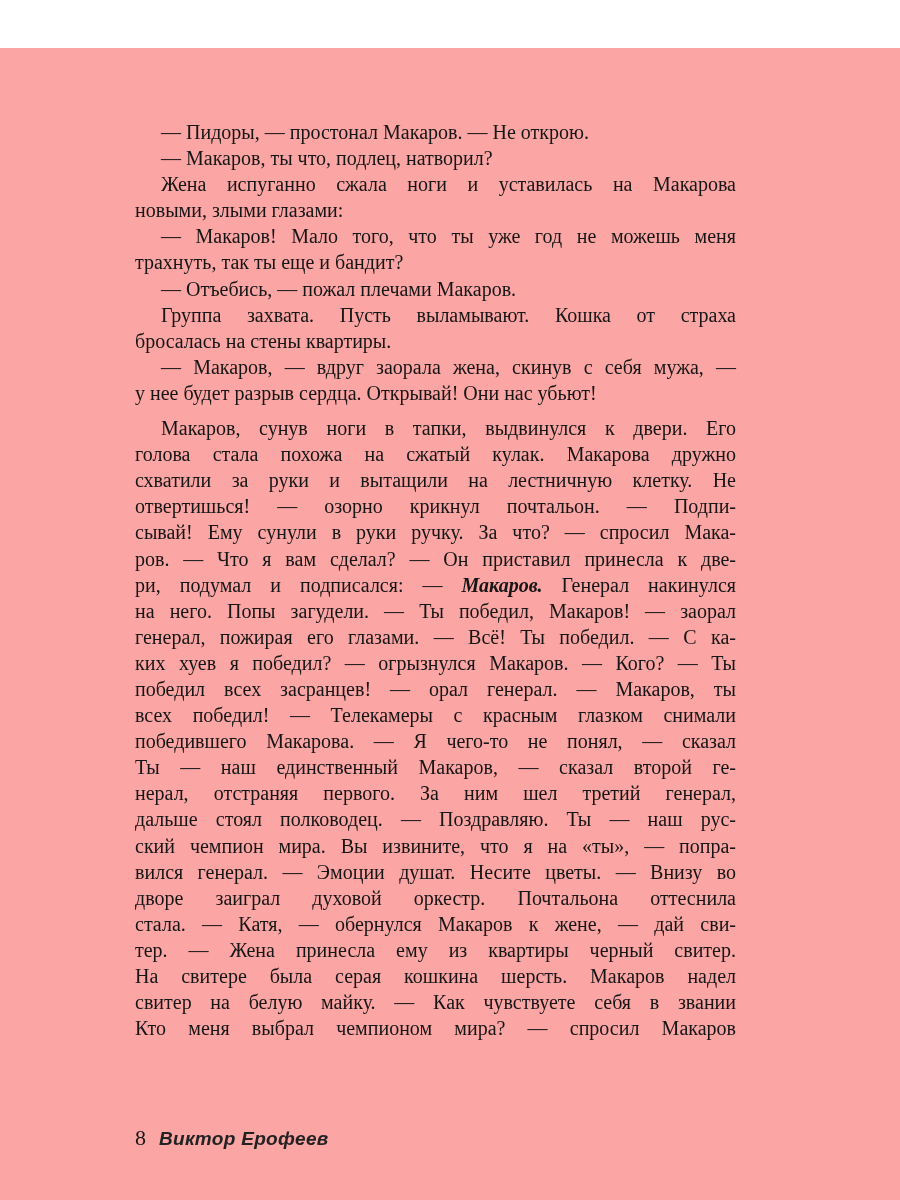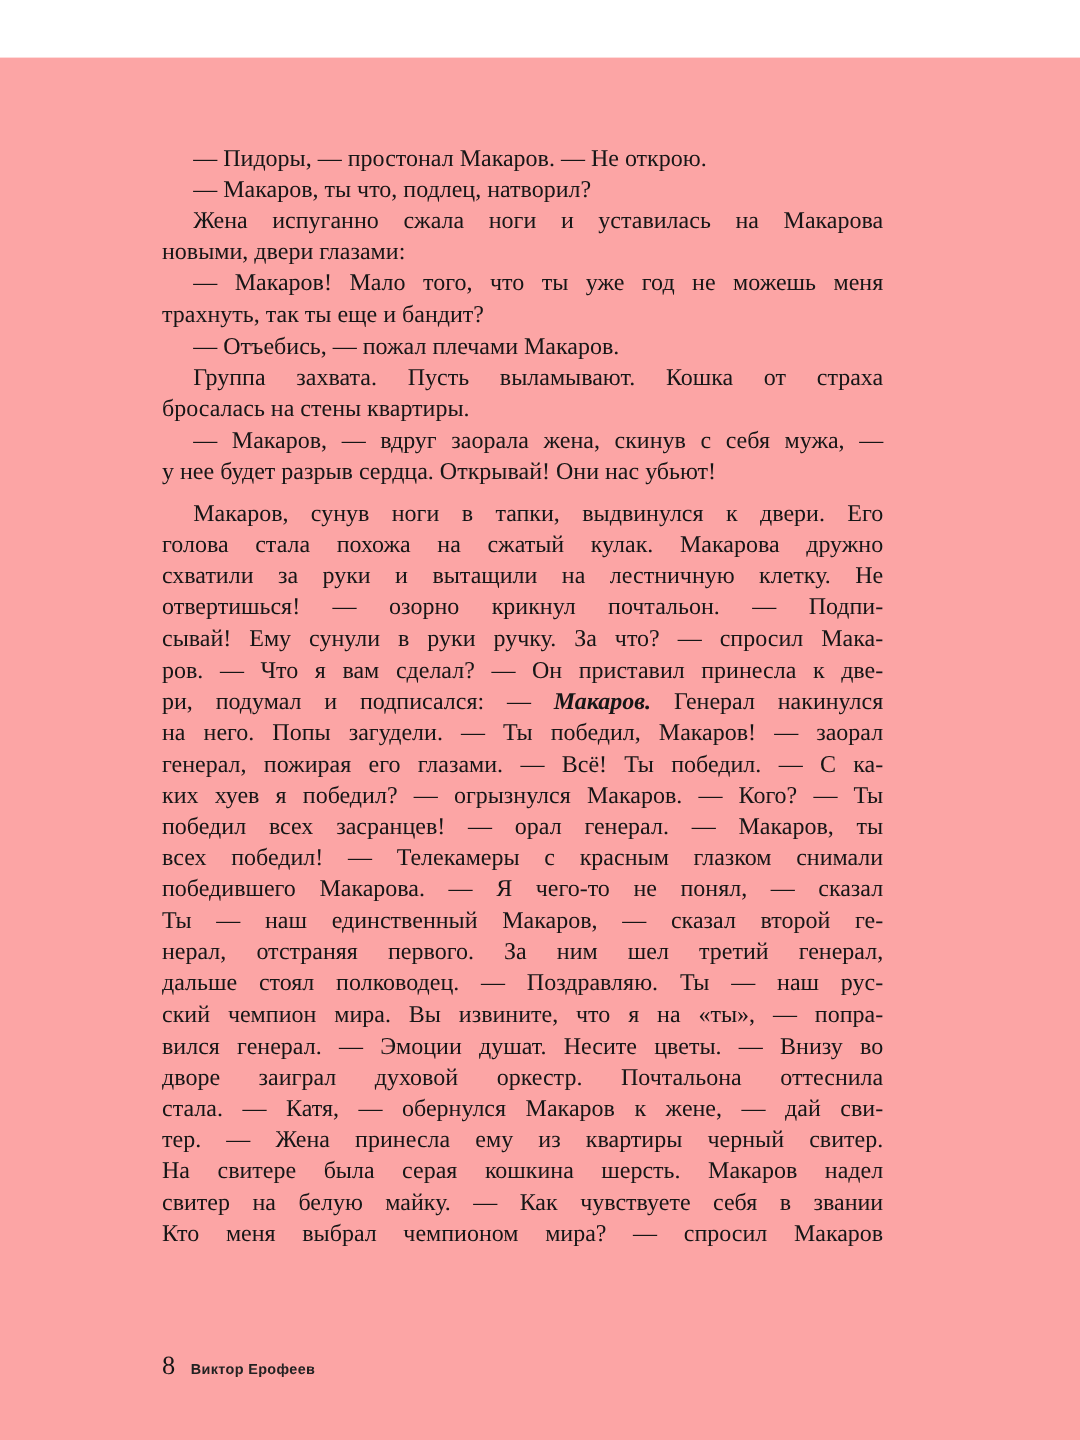--- a/index.html
+++ b/index.html
@@ -54,41 +54,42 @@
     align-items: baseline;
     gap: 13px;
   }
   .page-num {
     font-family: "Liberation Serif", serif;
     font-size: 22px;
     color: #161616;
   }
   .author {
     font-family: "Liberation Sans", sans-serif;
-    font-size: 12px;
+    font-size: 19px;
     font-weight: bold;
     letter-spacing: 0.3px;
     color: #222222;
+    font-style: italic;
   }
 </style>
 </head>
 <body>
 
 <div class="book-page">
 
   <div class="text-block">
       <div class="para">
         <div class="line indent last">— Пидоры, — простонал Макаров. — Не открою.</div>
       </div>
       <div class="para">
         <div class="line indent last">— Макаров, ты что, подлец, натворил?</div>
       </div>
       <div class="para">
         <div class="line indent">Жена испуганно сжала ноги и уставилась на Макарова</div>
-        <div class="line last">новыми, двери глазами:</div>
+        <div class="line last">новыми, злыми глазами:</div>
       </div>
       <div class="para">
         <div class="line indent">— Макаров! Мало того, что ты уже год не можешь меня</div>
         <div class="line last">трахнуть, так ты еще и бандит?</div>
       </div>
       <div class="para">
         <div class="line indent last">— Отъебись, — пожал плечами Макаров.</div>
       </div>
       <div class="para">
         <div class="line indent">Группа захвата. Пусть выламывают. Кошка от страха</div>

